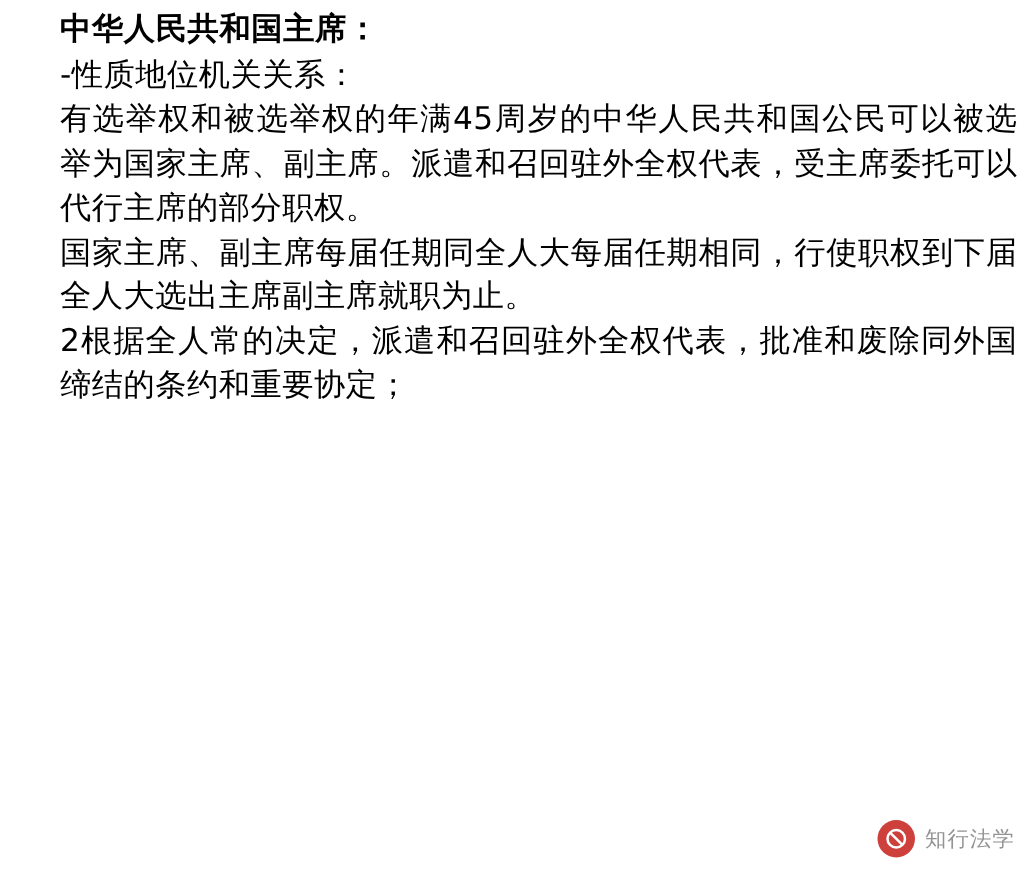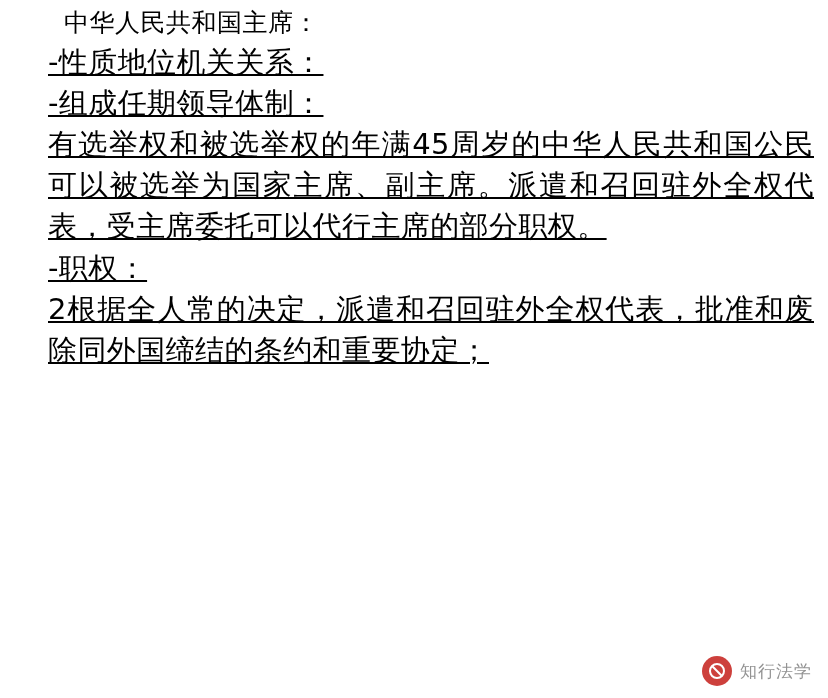--- a/index.html
+++ b/index.html
@@ -15,34 +15,33 @@
     color: #000000;
     position: relative;
   }
   .doc {
     padding: 6px 14px 0 48px;
     box-sizing: border-box;
     width: 828px;
   }
   .doc-title {
     font-size: 25px;
-    font-weight: normal;
+    font-weight: bold;
     line-height: 1.35;
     letter-spacing: 0.5px;
-    margin: 0 0 2px 16px;
+    margin: 0 0 2px 0;
   }
   .para {
-    font-size: 29px;
+    font-size: 25px;
     line-height: 1.42;
     letter-spacing: 0.4px;
     margin: 0;
     text-align: justify;
     text-justify: inter-character;
     word-break: break-all;
-    text-decoration: underline;
   }
   .watermark {
     position: absolute;
     right: 16px;
     bottom: 12px;
     display: flex;
     align-items: center;
     gap: 8px;
     opacity: 0.92;
   }
@@ -82,23 +81,22 @@
     letter-spacing: 1px;
     white-space: nowrap;
   }
 </style>
 </head>
 <body>
 
 <div class="doc">
   <h1 class="doc-title">中华人民共和国主席：</h1>
   <p class="para">-性质地位机关关系：</p>
-  <p class="para">-组成任期领导体制：</p>
   <p class="para">有选举权和被选举权的年满45周岁的中华人民共和国公民可以被选举为国家主席、副主席。派遣和召回驻外全权代表，受主席委托可以代行主席的部分职权。</p>
-  <p class="para">-职权：</p>
+  <p class="para">国家主席、副主席每届任期同全人大每届任期相同，行使职权到下届全人大选出主席副主席就职为止。</p>
   <p class="para">2根据全人常的决定，派遣和召回驻外全权代表，批准和废除同外国缔结的条约和重要协定；</p>
 
 </div>
 
 <div class="watermark">
   <div class="wm-logo"></div>
   <div class="wm-text">知行法学</div>
 </div>
 
 </body></html>

